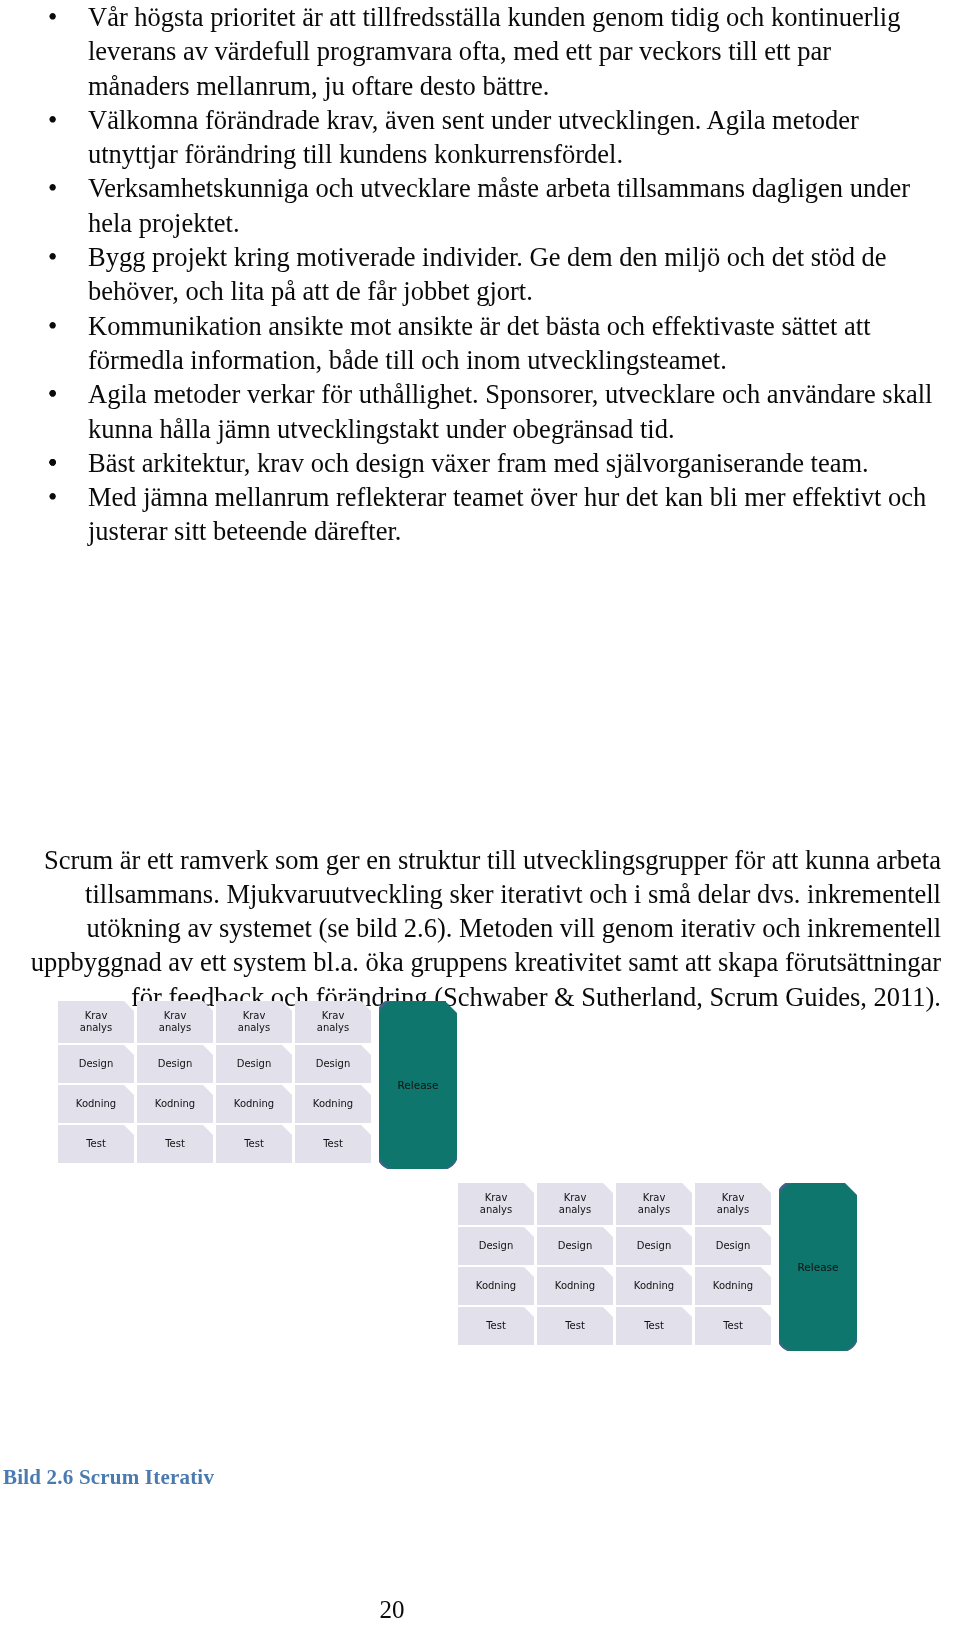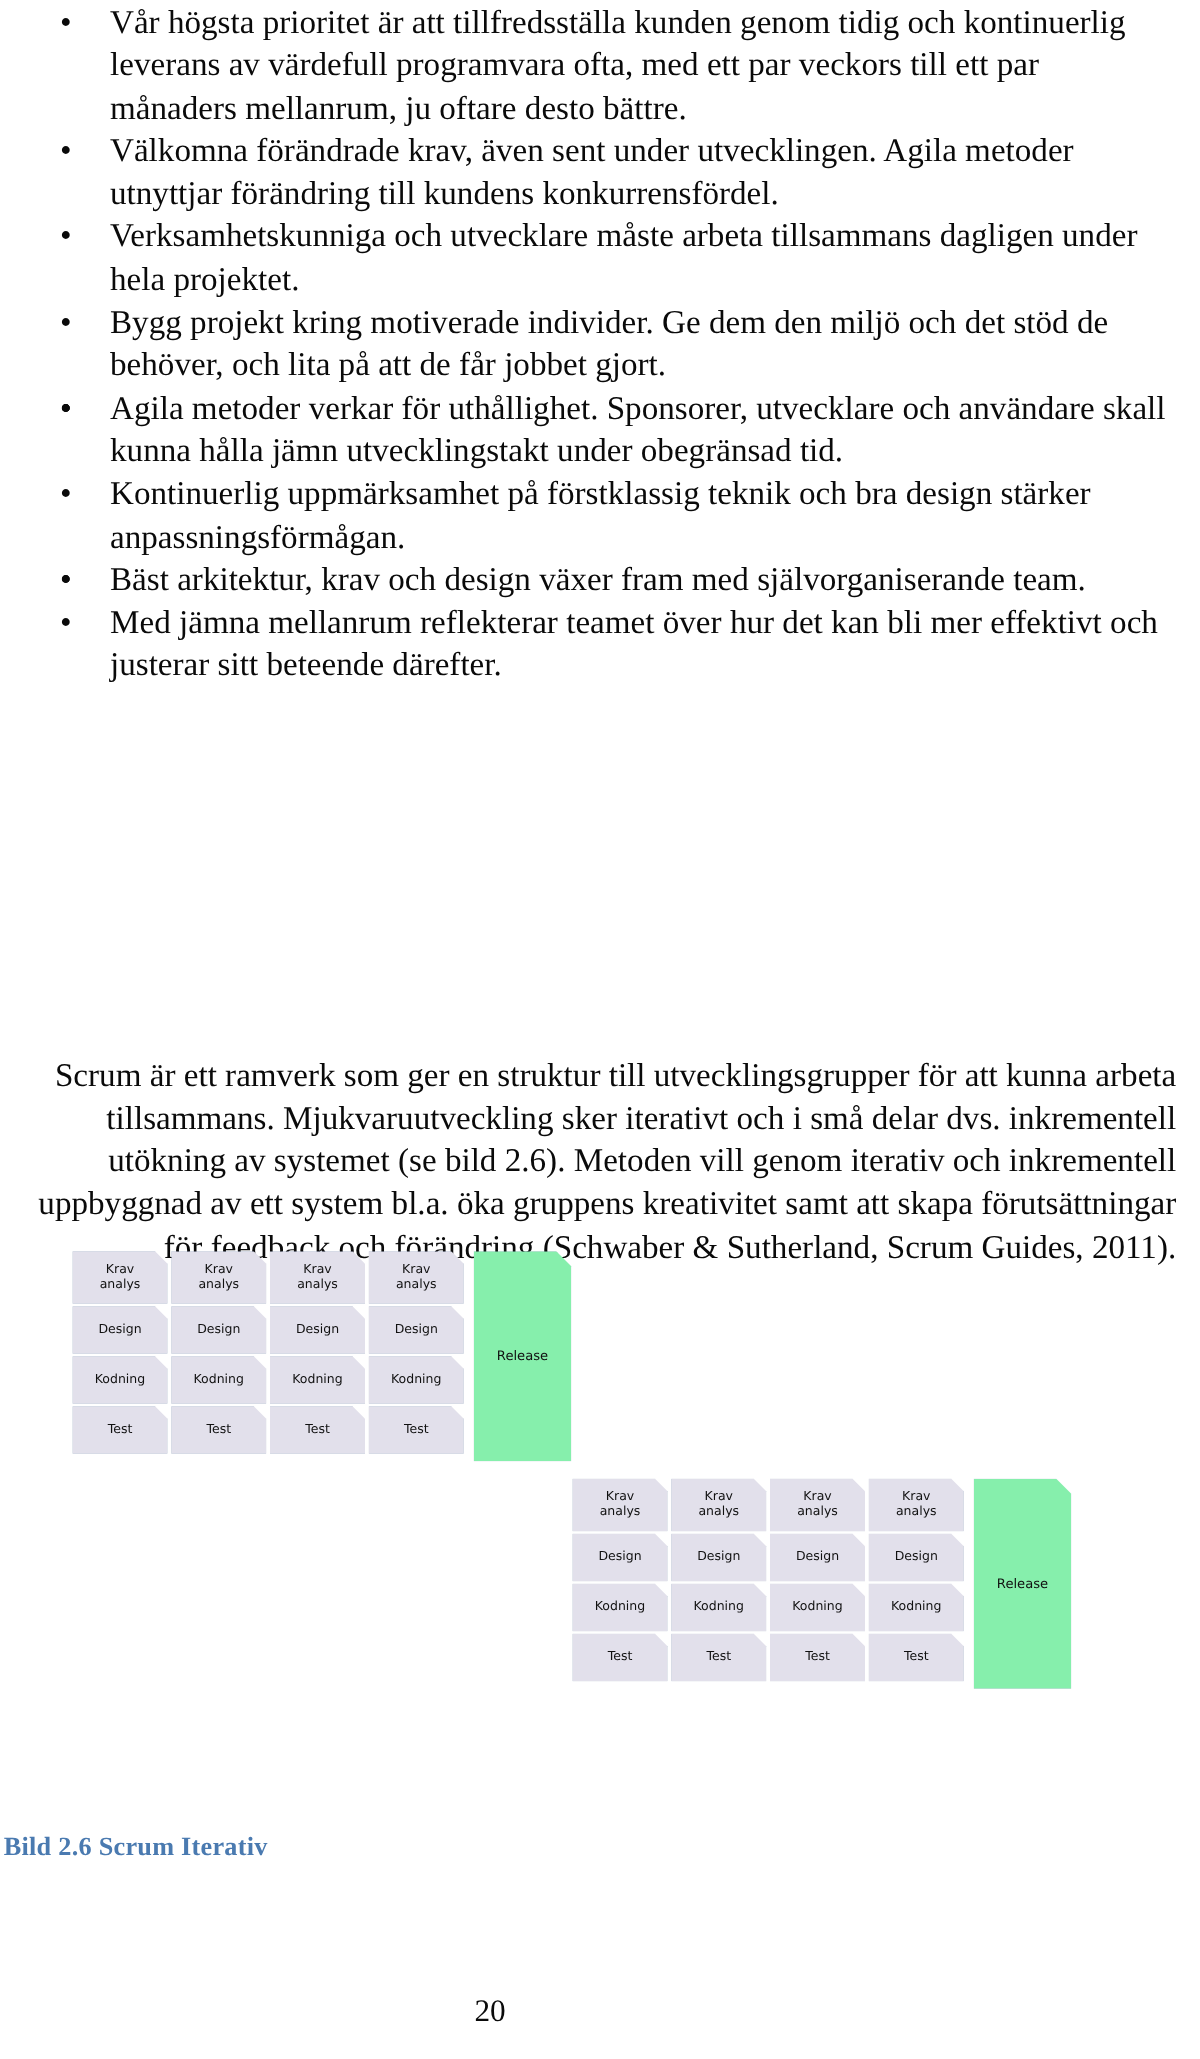--- a/index.html
+++ b/index.html
@@ -118,34 +118,35 @@
     filter: drop-shadow(1.6px 0 0 #41648c) drop-shadow(-1.6px 0 0 #41648c)
             drop-shadow(0 1.6px 0 #41648c) drop-shadow(0 -1.6px 0 #41648c);
   }
   .card.two-line { height: 42px; }
   .card.one-line { height: 38px; }
 
   .release-card {
     position: relative;
     width: 78px;
     box-sizing: border-box;
-    background: #86efac;
+    background: #0f766e;
     font-family: "DejaVu Sans", "Liberation Sans", sans-serif;
     font-size: 10.5px;
     line-height: 13px;
     color: #111111;
     text-align: right;
     display: flex;
     align-items: center;
     justify-content: center;
     height: 168px;
     margin-left: 5px;
     clip-path: polygon(0 0, calc(100% - 12px) 0, 100% 12px, 100% 100%, 0 100%);
     filter: drop-shadow(1.6px 0 0 #41648c) drop-shadow(-1.6px 0 0 #41648c)
             drop-shadow(0 1.6px 0 #41648c) drop-shadow(0 -1.6px 0 #41648c);
+    border-radius: 16px;
   }
 
   
   .caption {
     position: absolute;
     left: 3px;
     top: 1464px;
     font-family: "Liberation Serif", "DejaVu Serif", serif;
     font-weight: bold;
     font-size: 21px;
@@ -183,31 +184,31 @@
     <li class="principle">
       <span class="bullet">•</span>
       <span>Verksamhetskunniga och utvecklare måste arbeta tillsammans dagligen under hela projektet.</span>
     </li>
     <li class="principle">
       <span class="bullet">•</span>
       <span>Bygg projekt kring motiverade individer. Ge dem den miljö och det stöd de behöver, och lita på att de får jobbet gjort.</span>
     </li>
     <li class="principle">
       <span class="bullet">•</span>
+      <span>Kommunikation ansikte mot ansikte är det bästa och effektivaste sättet att förmedla information, både till och inom utvecklingsteamet.</span>
     </li>
     <li class="principle">
       <span class="bullet">•</span>
     </li>
     <li class="principle">
       <span class="bullet">•</span>
       <span>Agila metoder verkar för uthållighet. Sponsorer, utvecklare och användare skall kunna hålla jämn utvecklingstakt under obegränsad tid.</span>
     </li>
     <li class="principle">
       <span class="bullet">•</span>
-      <span>Kontinuerlig uppmärksamhet på förstklassig teknik och bra design stärker anpassningsförmågan.</span>
     </li>
     <li class="principle">
       <span class="bullet">•</span>
     </li>
     <li class="principle">
       <span class="bullet">•</span>
       <span>Bäst arkitektur, krav och design växer fram med självorganiserande team.</span>
     </li>
     <li class="principle">
       <span class="bullet">•</span>

